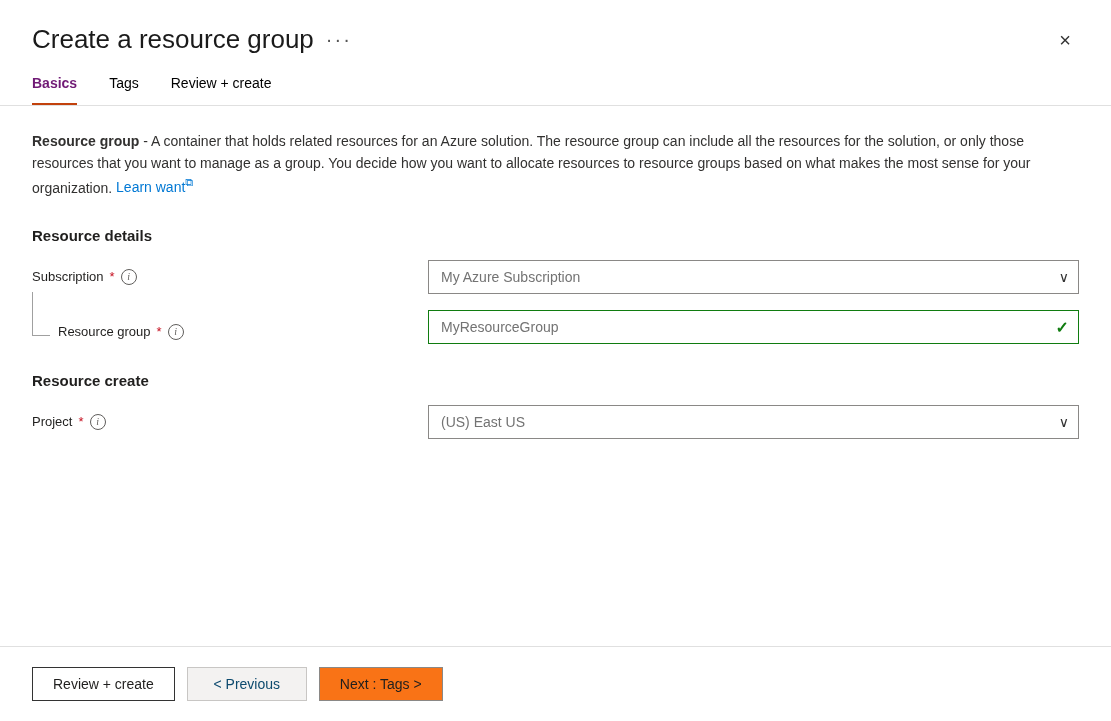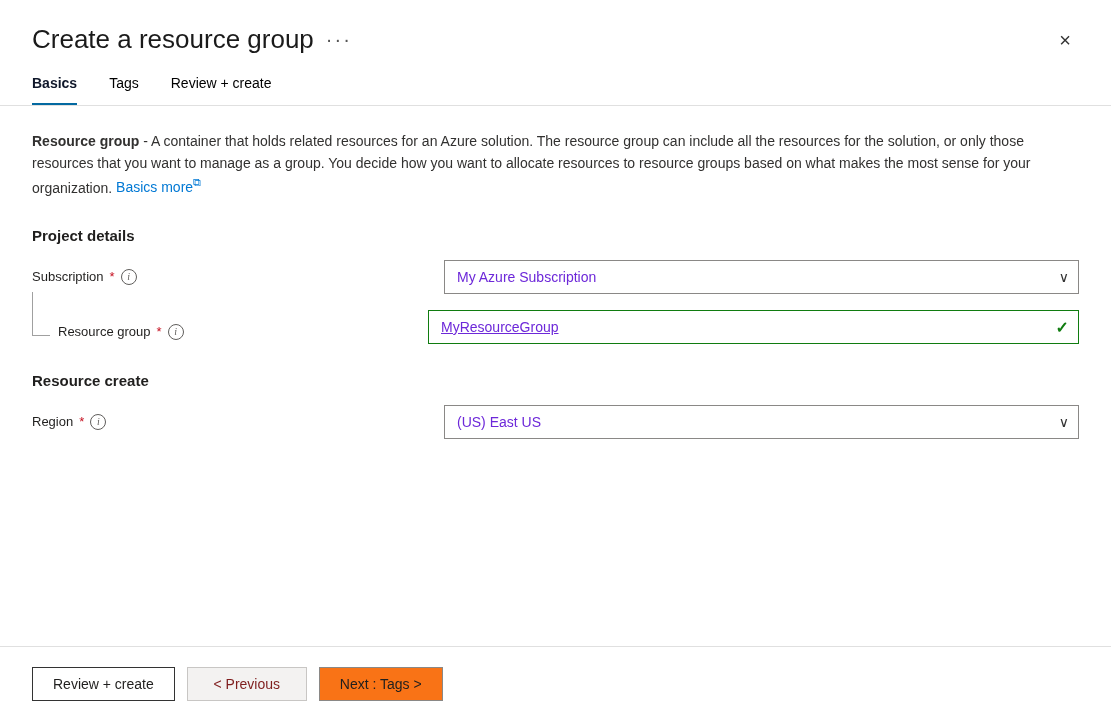--- a/index.html
+++ b/index.html
@@ -59,23 +59,23 @@
     }
     .tab {
       font-size: 14px;
       padding-bottom: 12px;
       cursor: pointer;
       color: #000000;
       border-bottom: 2px solid transparent;
       text-decoration: none;
     }
     .tab.active {
-      color: #0f172a;
+      color: #701a75;
       font-weight: 600;
-      border-bottom: 2px solid #0369a1;
+      border-bottom: 2px solid #c2410c;
     }
 
     .content {
       flex: 1;
       padding: 24px 32px;
       overflow-y: auto;
     }
 
     .description {
       font-size: 14px;
@@ -104,21 +104,21 @@
     }
 
     .form-section {
       margin-bottom: 28px;
     }
 
     .form-row {
       display: flex;
       align-items: center;
       margin-bottom: 16px;
-      gap: 32px;
+      gap: 16px;
     }
     .form-label-area {
       width: 380px;
       display: flex;
       align-items: center;
       gap: 6px;
       flex-shrink: 0;
     }
     .form-label {
       font-size: 13px;
@@ -145,30 +145,29 @@
     .form-control-area {
       flex: 1;
       position: relative;
     }
     .select-box {
       width: 100%;
       border: 1px solid #8a8886;
       background: #fff;
       padding: 8px 36px 8px 12px;
       font-size: 14px;
-      color: #6d28d9;
+      color: #737373;
       cursor: pointer;
       appearance: none;
       -webkit-appearance: none;
       outline: none;
     }
     .select-box.validated {
       border-color: #107c10;
       border-width: 1px;
-      text-decoration: underline;
     }
     .select-wrapper {
       position: relative;
     }
     .select-wrapper .chevron {
       position: absolute;
       right: 10px;
       top: 50%;
       transform: translateY(-50%);
       pointer-events: none;
@@ -233,21 +232,21 @@
       min-width: 120px;
       text-align: center;
     }
     .btn-primary {
       background: #fff;
       color: #201f1e;
       border: 1px solid #333;
     }
     .btn-disabled {
       background: #f3f2f1;
-      color: #7f1d1d;
+      color: #0c4a6e;
       border: 1px solid #c8c6c4;
       cursor: not-allowed;
     }
   </style>
 </head>
 <body>
 
 <div class="dialog">
 
   <div class="dialog-header">
@@ -261,25 +260,25 @@
   <div class="tabs-bar">
     <span class="tab active">Basics</span>
     <span class="tab">Tags</span>
     <span class="tab">Review + create</span>
   </div>
 
   <div class="content">
 
     <p class="description">
       <strong>Resource group</strong><span> - A container that holds related resources for an Azure solution. The resource group can include all the resources for the solution, or only those resources that you want to manage as a group. You decide how you want to allocate resources to resource groups based on what makes the most sense for your organization.</span>
-      <a class="desc-link"><span>Basics more</span><span class="external-icon">⧉</span></a>
+      <a class="desc-link"><span>Learn want</span><span class="external-icon">⧉</span></a>
     </p>
 
     <div class="form-section">
-      <div class="section-title">Project details</div>
+      <div class="section-title">Resource details</div>
 
       <div class="form-row">
         <div class="form-label-area">
           <span class="form-label">Subscription</span>
           <span class="required-star">*</span>
           <span class="info-icon">i</span>
         </div>
         <div class="form-control-area">
           <div class="select-wrapper">
             <select class="select-box">
@@ -308,21 +307,21 @@
           </div>
         </div>
       </div>
     </div>
 
     <div class="form-section">
       <div class="section-title">Resource create</div>
 
       <div class="form-row">
         <div class="form-label-area">
-          <span class="form-label">Region</span>
+          <span class="form-label">Project</span>
           <span class="required-star">*</span>
           <span class="info-icon">i</span>
         </div>
         <div class="form-control-area">
           <div class="select-wrapper">
             <select class="select-box">
               <option>(US) East US</option>
             </select>
             <span class="chevron">∨</span>
           </div>

